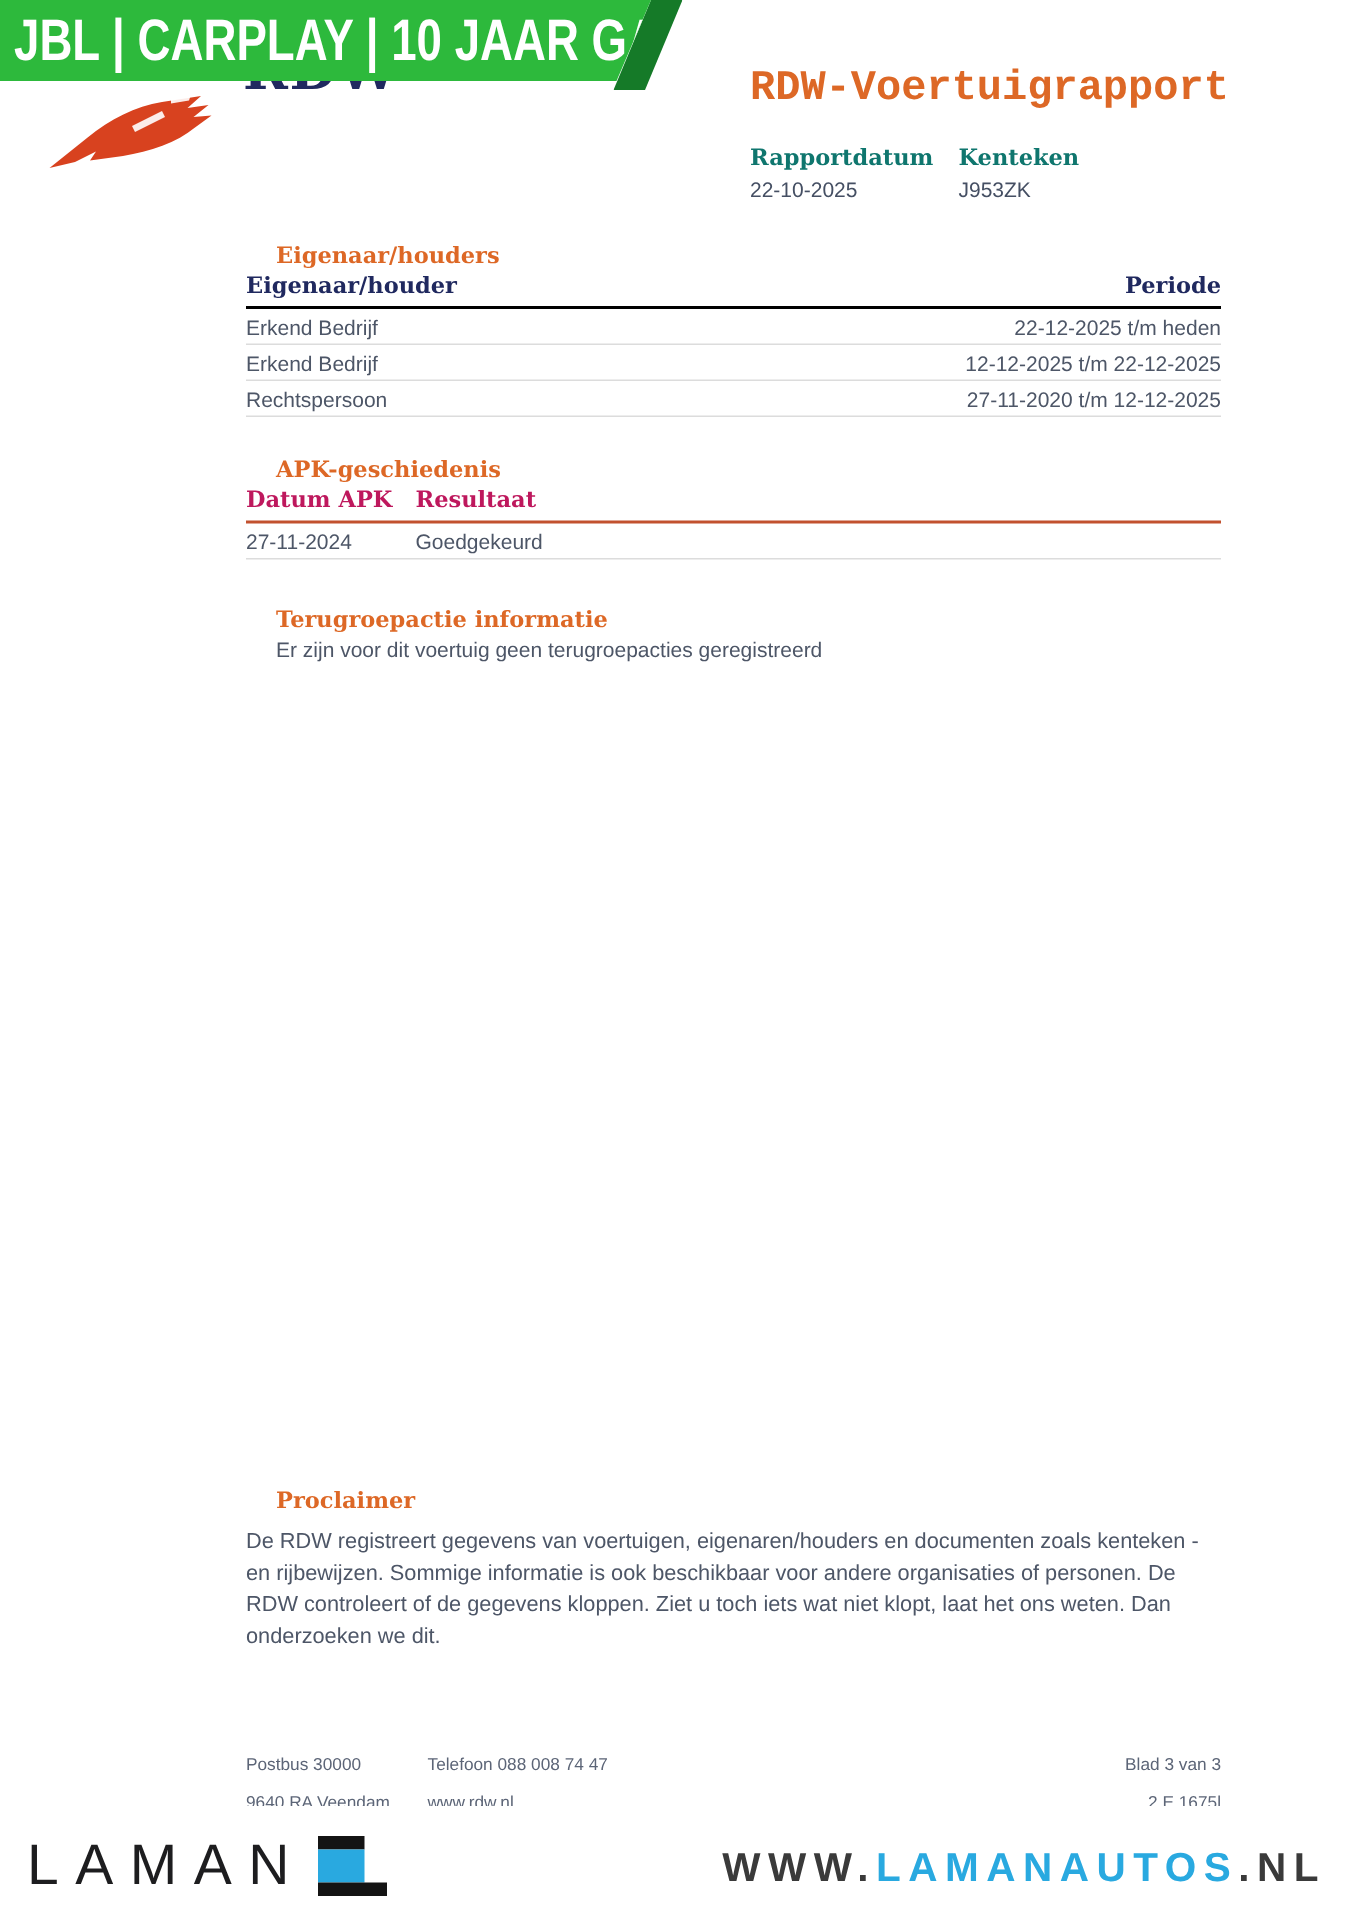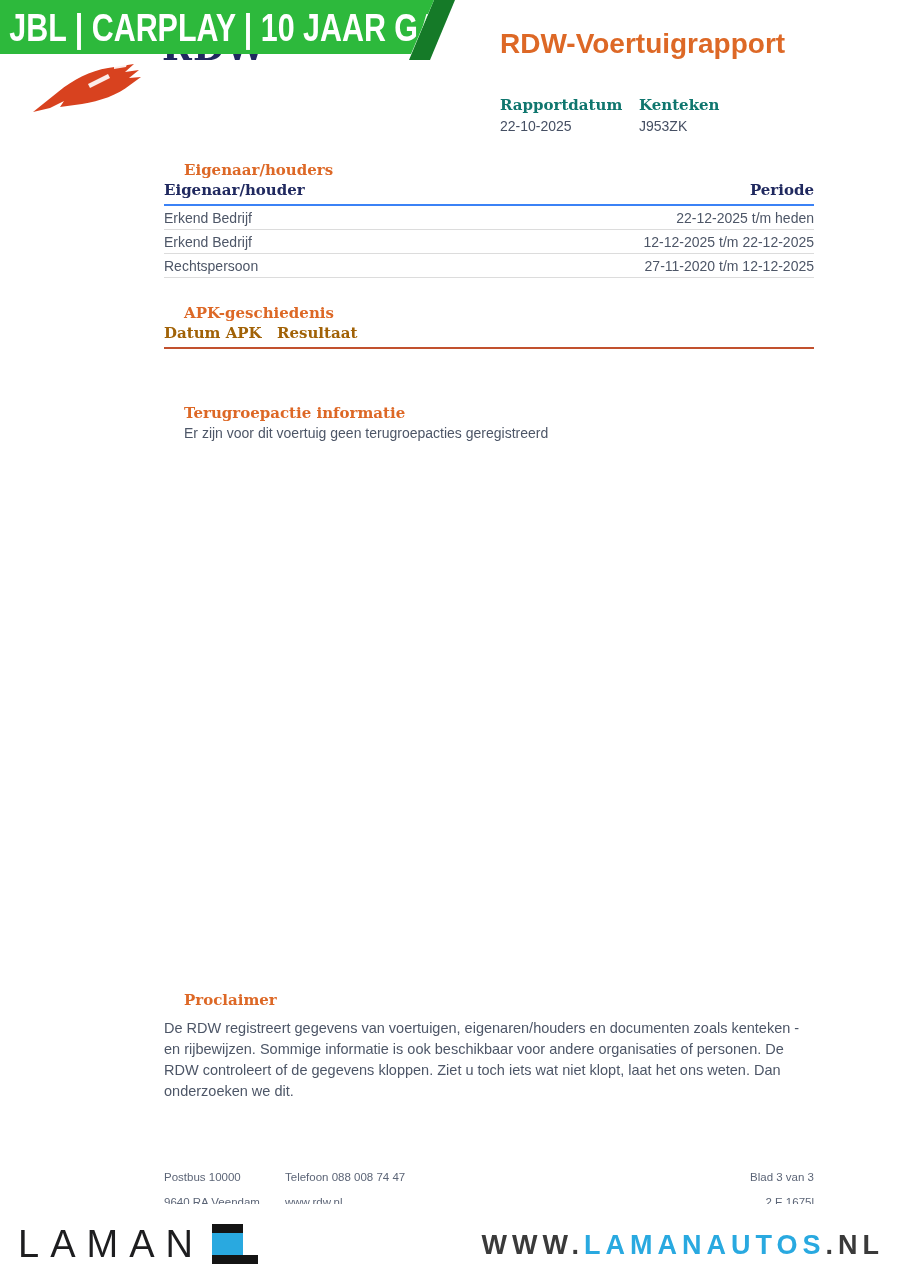--- a/index.html
+++ b/index.html
@@ -33,50 +33,50 @@
   
   .rdw-word{
     position:absolute; left:162px; top:26px; z-index:2;
     font-family:"DejaVu Serif", serif; font-weight:bold;
     font-size:36px; color:#20295f; letter-spacing:1px;
   }
   .feather{ position:absolute; left:30px; top:50px; z-index:3; }
 
   
   .report-title{
-    position:absolute; left:500px; top:28px;
-    font-family:Liberation Sans, sans-serif; font-weight:bold;
+    position:absolute; left:500px; top:44px;
+    font-family:Liberation Mono, monospace; font-weight:bold;
     font-size:28px; color:#dd6826;
   }
   .meta-label{ position:absolute; top:96px; font-family:"DejaVu Serif", serif;
     font-weight:bold; font-size:15px; color:#0f766e; }
   .meta-value{ position:absolute; top:118px; font-size:14px; color:#454f63; }
 
   
   .section-title{
     font-family:"DejaVu Serif", serif; font-weight:bold;
     font-size:15px; color:#dd6826;
   }
   .abs{ position:absolute;margin-left:20px; }
 
   .tbl{ position:absolute; left:164px; width:650px; }
   .tbl-head{
     display:flex; justify-content:space-between;
     font-family:"DejaVu Serif", serif; font-weight:bold;
     font-size:15px; color:#20295f;
-    padding-bottom:5px; border-bottom:2px solid #3b82f6;
+    padding-bottom:5px; border-bottom:2px solid #000000;
   }
   .tbl-row{
     display:flex; justify-content:space-between;
     font-size:14px; color:#4d5667;
     padding:4px 0 3px 0; border-bottom:1px solid #dcdcdc;gap:20px;
   }
 
   .apk-head{ display:flex; font-family:"DejaVu Serif", serif; font-weight:bold;
-    font-size:15px; color:#a16207; padding-bottom:5px; border-bottom:2px solid #c2512e; }
+    font-size:15px; color:#be185d; padding-bottom:5px; border-bottom:2px solid #c2512e; }
   .apk-row{ display:flex; font-size:14px; color:#4d5667;
     padding:4px 0 3px 0; border-bottom:1px solid #dcdcdc; }
   .apk-c1{ width:113px; } .apk-c2{ width:110px; } .apk-c3{ flex:1; }
 
   .body-text{ font-size:14px; color:#4d5667; }
   .proclaimer-text{
     position:absolute; left:164px; top:1018px; width:648px;
     font-size:14.5px; color:#4d5667; line-height:21px;
   }
 
@@ -148,31 +148,36 @@
       <span>27-11-2020 t/m 12-12-2025</span>
     </div>
   </div>
 
   <div class="abs section-title" style="left:164px; top:304px;">APK-geschiedenis</div>
   <div class="tbl" style="top:324px;">
     <div class="apk-head">
       <span class="apk-c1">Datum APK</span>
       <span class="apk-c2">Resultaat</span>
     </div>
+    <div class="apk-row">
+      <span class="apk-c1">27-11-2024</span>
+      <span class="apk-c2">Goedgekeurd</span>
+      <span class="apk-c3"></span>
+    </div>
   </div>
 
   <div class="abs section-title" style="left:164px; top:404px;">Terugroepactie informatie</div>
   <div class="abs body-text" style="left:164px; top:425px;">Er zijn voor dit voertuig geen terugroepacties geregistreerd</div>
 
   <div class="abs section-title" style="left:164px; top:991px;">Proclaimer</div>
   <div class="proclaimer-text">De RDW registreert gegevens van voertuigen, eigenaren/houders en documenten zoals kenteken - en rijbewijzen. Sommige informatie is ook beschikbaar voor andere organisaties of personen. De RDW controleert of de gegevens kloppen. Ziet u toch iets wat niet klopt, laat het ons weten. Dan onderzoeken we dit.</div>
 
   <div class="page-footer">
     <div class="pf-row" style="top:0;">
-      <span class="pf-c1">Postbus 10000</span>
+      <span class="pf-c1">Postbus 30000</span>
       <span class="pf-c2">Telefoon 088 008 74 47</span>
       <span class="pf-c3">Blad 3 van 3</span>
     </div>
     <div class="pf-row" style="top:25px;">
       <span class="pf-c1">9640 RA Veendam</span>
       <span class="pf-c2">www.rdw.nl</span>
       <span class="pf-c3">2 E 1675l</span>
     </div>
   </div>
 

